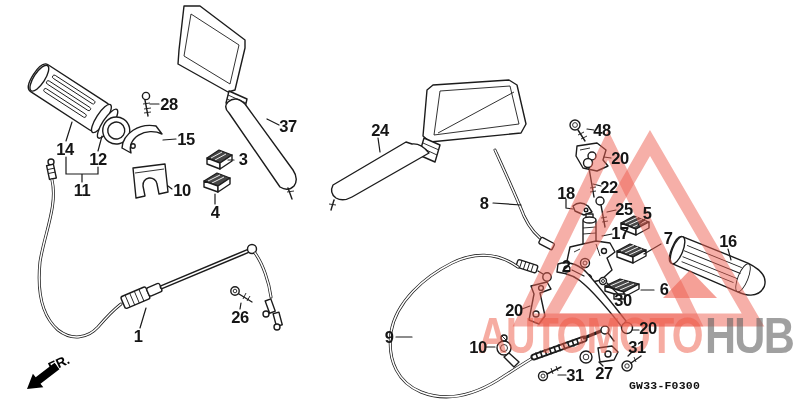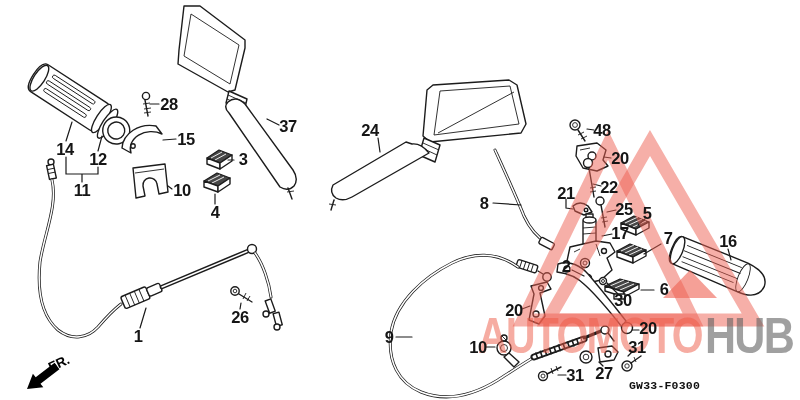--- a/index.html
+++ b/index.html
@@ -337,24 +337,24 @@
   <span class="co" style="left:82px;top:190px">11</span>
   <span class="co" style="left:98px;top:159px">12</span>
   <span class="co" style="left:182px;top:190px">10</span>
   <span class="co" style="left:65px;top:149px">14</span>
   <span class="co" style="left:186px;top:139px">15</span>
   <span class="co" style="left:728px;top:241px">16</span>
   <span class="co" style="left:620px;top:233px">17</span>
   <span class="co" style="left:620px;top:158px">20</span>
   <span class="co" style="left:648px;top:328px">20</span>
   <span class="co" style="left:514px;top:310px">20</span>
-  <span class="co" style="left:566px;top:193px">21</span>
+  <span class="co" style="left:566px;top:193px">18</span>
   <span class="co" style="left:609px;top:187px">22</span>
   <span class="co" style="left:288px;top:126px">37</span>
-  <span class="co" style="left:370px;top:130px">24</span>
+  <span class="co" style="left:380px;top:130px">24</span>
   <span class="co" style="left:624px;top:209px">25</span>
   <span class="co" style="left:240px;top:317px">26</span>
   <span class="co" style="left:604px;top:373px">27</span>
   <span class="co" style="left:169px;top:104px">28</span>
   <span class="co" style="left:602px;top:130px">48</span>
   <span class="co" style="left:623px;top:300px">30</span>
   <span class="co" style="left:575px;top:375px">31</span>
   <span class="co" style="left:637px;top:347px">31</span>
 </div>
 </div>

